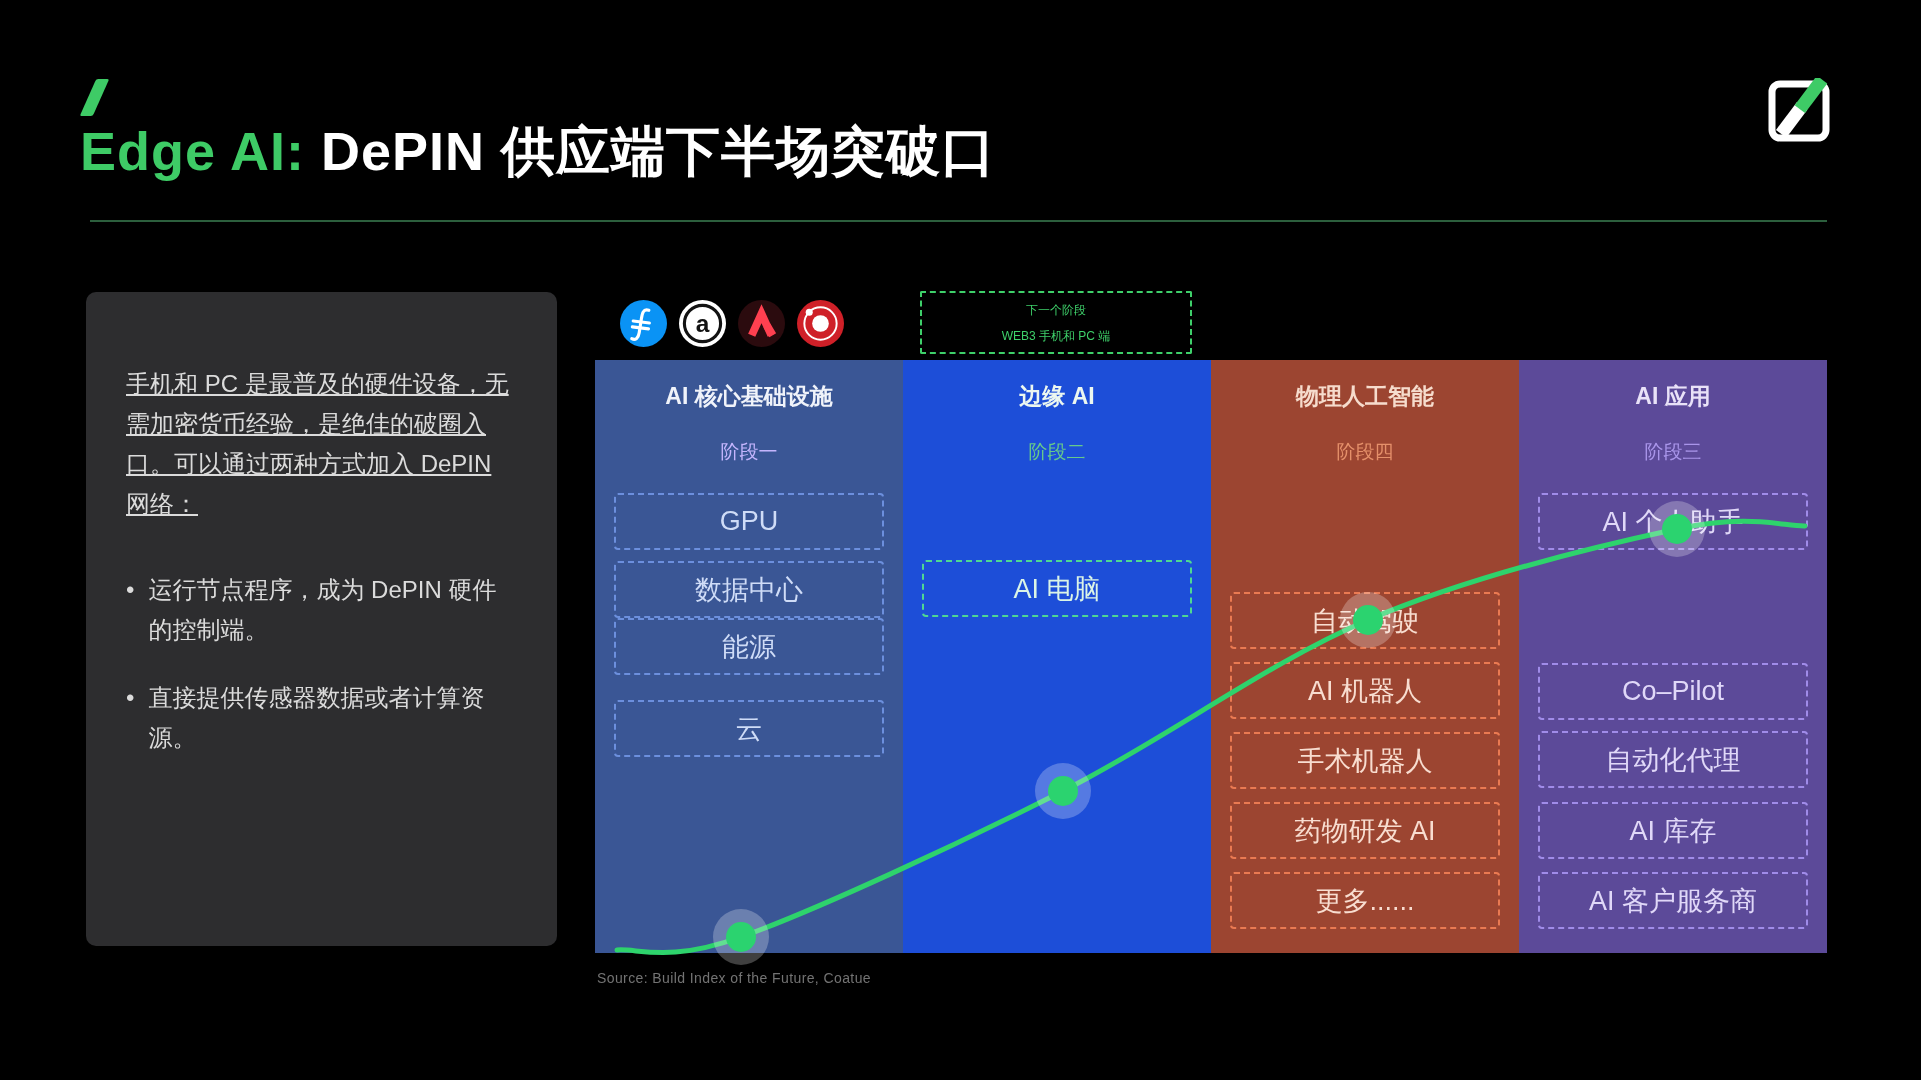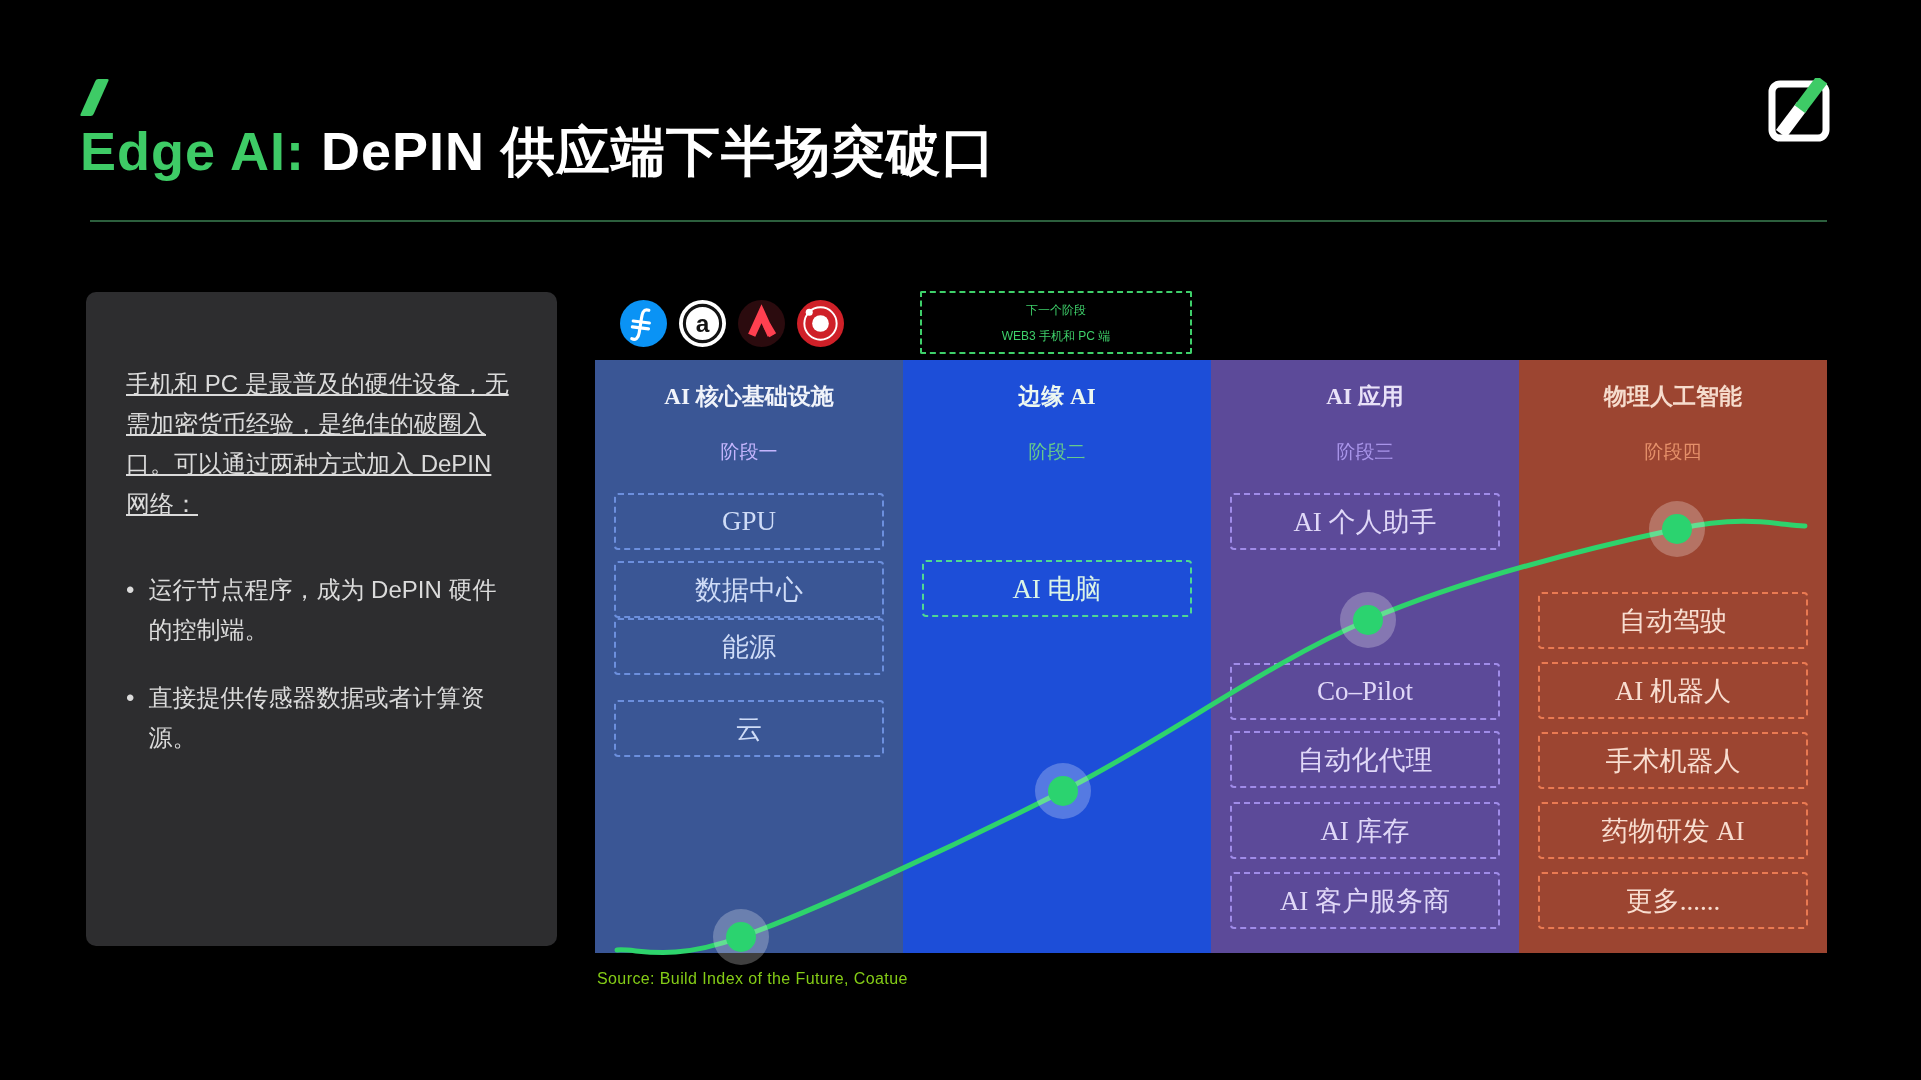--- a/index.html
+++ b/index.html
@@ -31,28 +31,28 @@
   .badge{width:47px;height:47px;display:block;}
 
   
   .next-stage{left:920px;top:291px;width:272px;height:63px;border:2px dashed #3ed06a;
     border-radius:2px;box-sizing:border-box;color:#3ed06a;text-align:center;
     font-size:12px;line-height:26px;padding-top:4px;}
 
   
   .chart{left:595px;top:360px;width:1232px;height:593px;}
   .cols{display:flex;height:100%;}
-  .col{flex:1;position:relative;font-family:Liberation Serif, serif;}
+  .col{flex:1;position:relative;}
   .col-title{position:absolute;top:21px;width:100%;text-align:center;font-size:23px;font-weight:700;}
   .col-stage{position:absolute;top:79px;width:100%;text-align:center;font-size:19px;}
   .item{position:absolute;left:19px;right:19px;height:57px;border:2px dashed;border-radius:4px;
     box-sizing:border-box;display:flex;align-items:center;justify-content:center;font-size:27px;}
   #curve{position:absolute;left:0;top:0;overflow:visible;}
 
-  .source{left:597px;top:970px;font-size:16px;color:#84cc16;letter-spacing:.4px;}
+  .source{left:597px;top:970px;font-size:14px;color:#737373;letter-spacing:.4px;}
 </style>
 </head>
 <body>
 
 <div class="abs brand-slash"></div>
 
 <h1 class="abs title" style="margin:0">
   <span class="hl">Edge AI:</span><span class="rest">DePIN 供应端下半场突破口</span>
 </h1>
 
@@ -122,37 +122,37 @@
         <div class="item" style="top: 133px; border-color: rgb(108, 143, 221); color: rgb(207, 220, 247);">GPU</div>
         <div class="item" style="top: 201px; border-color: rgb(108, 143, 221); color: rgb(207, 220, 247);">数据中心</div>
         <div class="item" style="top: 258px; border-color: rgb(108, 143, 221); color: rgb(207, 220, 247);">能源</div>
         <div class="item" style="top: 340px; border-color: rgb(108, 143, 221); color: rgb(207, 220, 247);">云</div>
       </div>
       <div class="col" style="background: #1d4ed8;">
         <div class="col-title" style="color: rgb(236, 247, 240);">边缘 AI</div>
         <div class="col-stage" style="color: rgb(102, 201, 139);">阶段二</div>
         <div class="item" style="top: 200px; border-color: rgb(79, 216, 146); color: rgb(219, 244, 230);">AI 电脑</div>
       </div>
+      <div class="col" style="background: rgb(156, 69, 49);">
+        <div class="col-title" style="color: rgb(246, 220, 205);">物理人工智能</div>
+        <div class="col-stage" style="color: rgb(229, 144, 106);">阶段四</div>
+        <div class="item" style="top: 232px; border-color: rgb(234, 122, 82); color: rgb(248, 221, 208);">自动驾驶</div>
+        <div class="item" style="top: 302px; border-color: rgb(234, 122, 82); color: rgb(248, 221, 208);">AI 机器人</div>
+        <div class="item" style="top: 372px; border-color: rgb(234, 122, 82); color: rgb(248, 221, 208);">手术机器人</div>
+        <div class="item" style="top: 442px; border-color: rgb(234, 122, 82); color: rgb(248, 221, 208);">药物研发 AI</div>
+        <div class="item" style="top: 512px; border-color: rgb(234, 122, 82); color: rgb(248, 221, 208);">更多......</div>
+      </div>
       <div class="col" style="background: rgb(92, 74, 153);">
         <div class="col-title" style="color: rgb(233, 226, 248);">AI 应用</div>
         <div class="col-stage" style="color: rgb(169, 149, 234);">阶段三</div>
         <div class="item" style="top: 133px; border-color: rgb(160, 140, 233); color: rgb(224, 216, 248);">AI 个人助手</div>
         <div class="item" style="top: 303px; border-color: rgb(160, 140, 233); color: rgb(224, 216, 248);">Co–Pilot</div>
         <div class="item" style="top: 371px; border-color: rgb(160, 140, 233); color: rgb(224, 216, 248);">自动化代理</div>
         <div class="item" style="top: 442px; border-color: rgb(160, 140, 233); color: rgb(224, 216, 248);">AI 库存</div>
         <div class="item" style="top: 512px; border-color: rgb(160, 140, 233); color: rgb(224, 216, 248);">AI 客户服务商</div>
-      </div>
-      <div class="col" style="background: rgb(156, 69, 49);">
-        <div class="col-title" style="color: rgb(246, 220, 205);">物理人工智能</div>
-        <div class="col-stage" style="color: rgb(229, 144, 106);">阶段四</div>
-        <div class="item" style="top: 232px; border-color: rgb(234, 122, 82); color: rgb(248, 221, 208);">自动驾驶</div>
-        <div class="item" style="top: 302px; border-color: rgb(234, 122, 82); color: rgb(248, 221, 208);">AI 机器人</div>
-        <div class="item" style="top: 372px; border-color: rgb(234, 122, 82); color: rgb(248, 221, 208);">手术机器人</div>
-        <div class="item" style="top: 442px; border-color: rgb(234, 122, 82); color: rgb(248, 221, 208);">药物研发 AI</div>
-        <div class="item" style="top: 512px; border-color: rgb(234, 122, 82); color: rgb(248, 221, 208);">更多......</div>
       </div>
     </div>
   <svg id="curve" width="1232" height="593" viewBox="0 0 1232 593">
       <path d="M22,590 C42.66666666666667,587.8333333333334 71.66666666666667,603.5 146,577 C220.33333333333331,550.5 363.5,483.8333333333333 468,431 C572.5,378.1666666666667 670.6666666666666,303.6666666666667 773,260 C875.3333333333334,216.33333333333334 1009.1666666666666,184.66666666666666 1082,169 C1154.8333333333333,153.33333333333334 1188.6666666666667,166.5 1210,166" fill="none" stroke="#2ed36c" stroke-width="5" stroke-linecap="round"></path>
       <circle cx="146" cy="577" r="28" fill="rgba(255,255,255,0.25)"></circle>
       <circle cx="146" cy="577" r="15" fill="#2bd36f"></circle>
       <circle cx="468" cy="431" r="28" fill="rgba(255,255,255,0.25)"></circle>
       <circle cx="468" cy="431" r="15" fill="#2bd36f"></circle>
       <circle cx="773" cy="260" r="28" fill="rgba(255,255,255,0.25)"></circle>
       <circle cx="773" cy="260" r="15" fill="#2bd36f"></circle>

